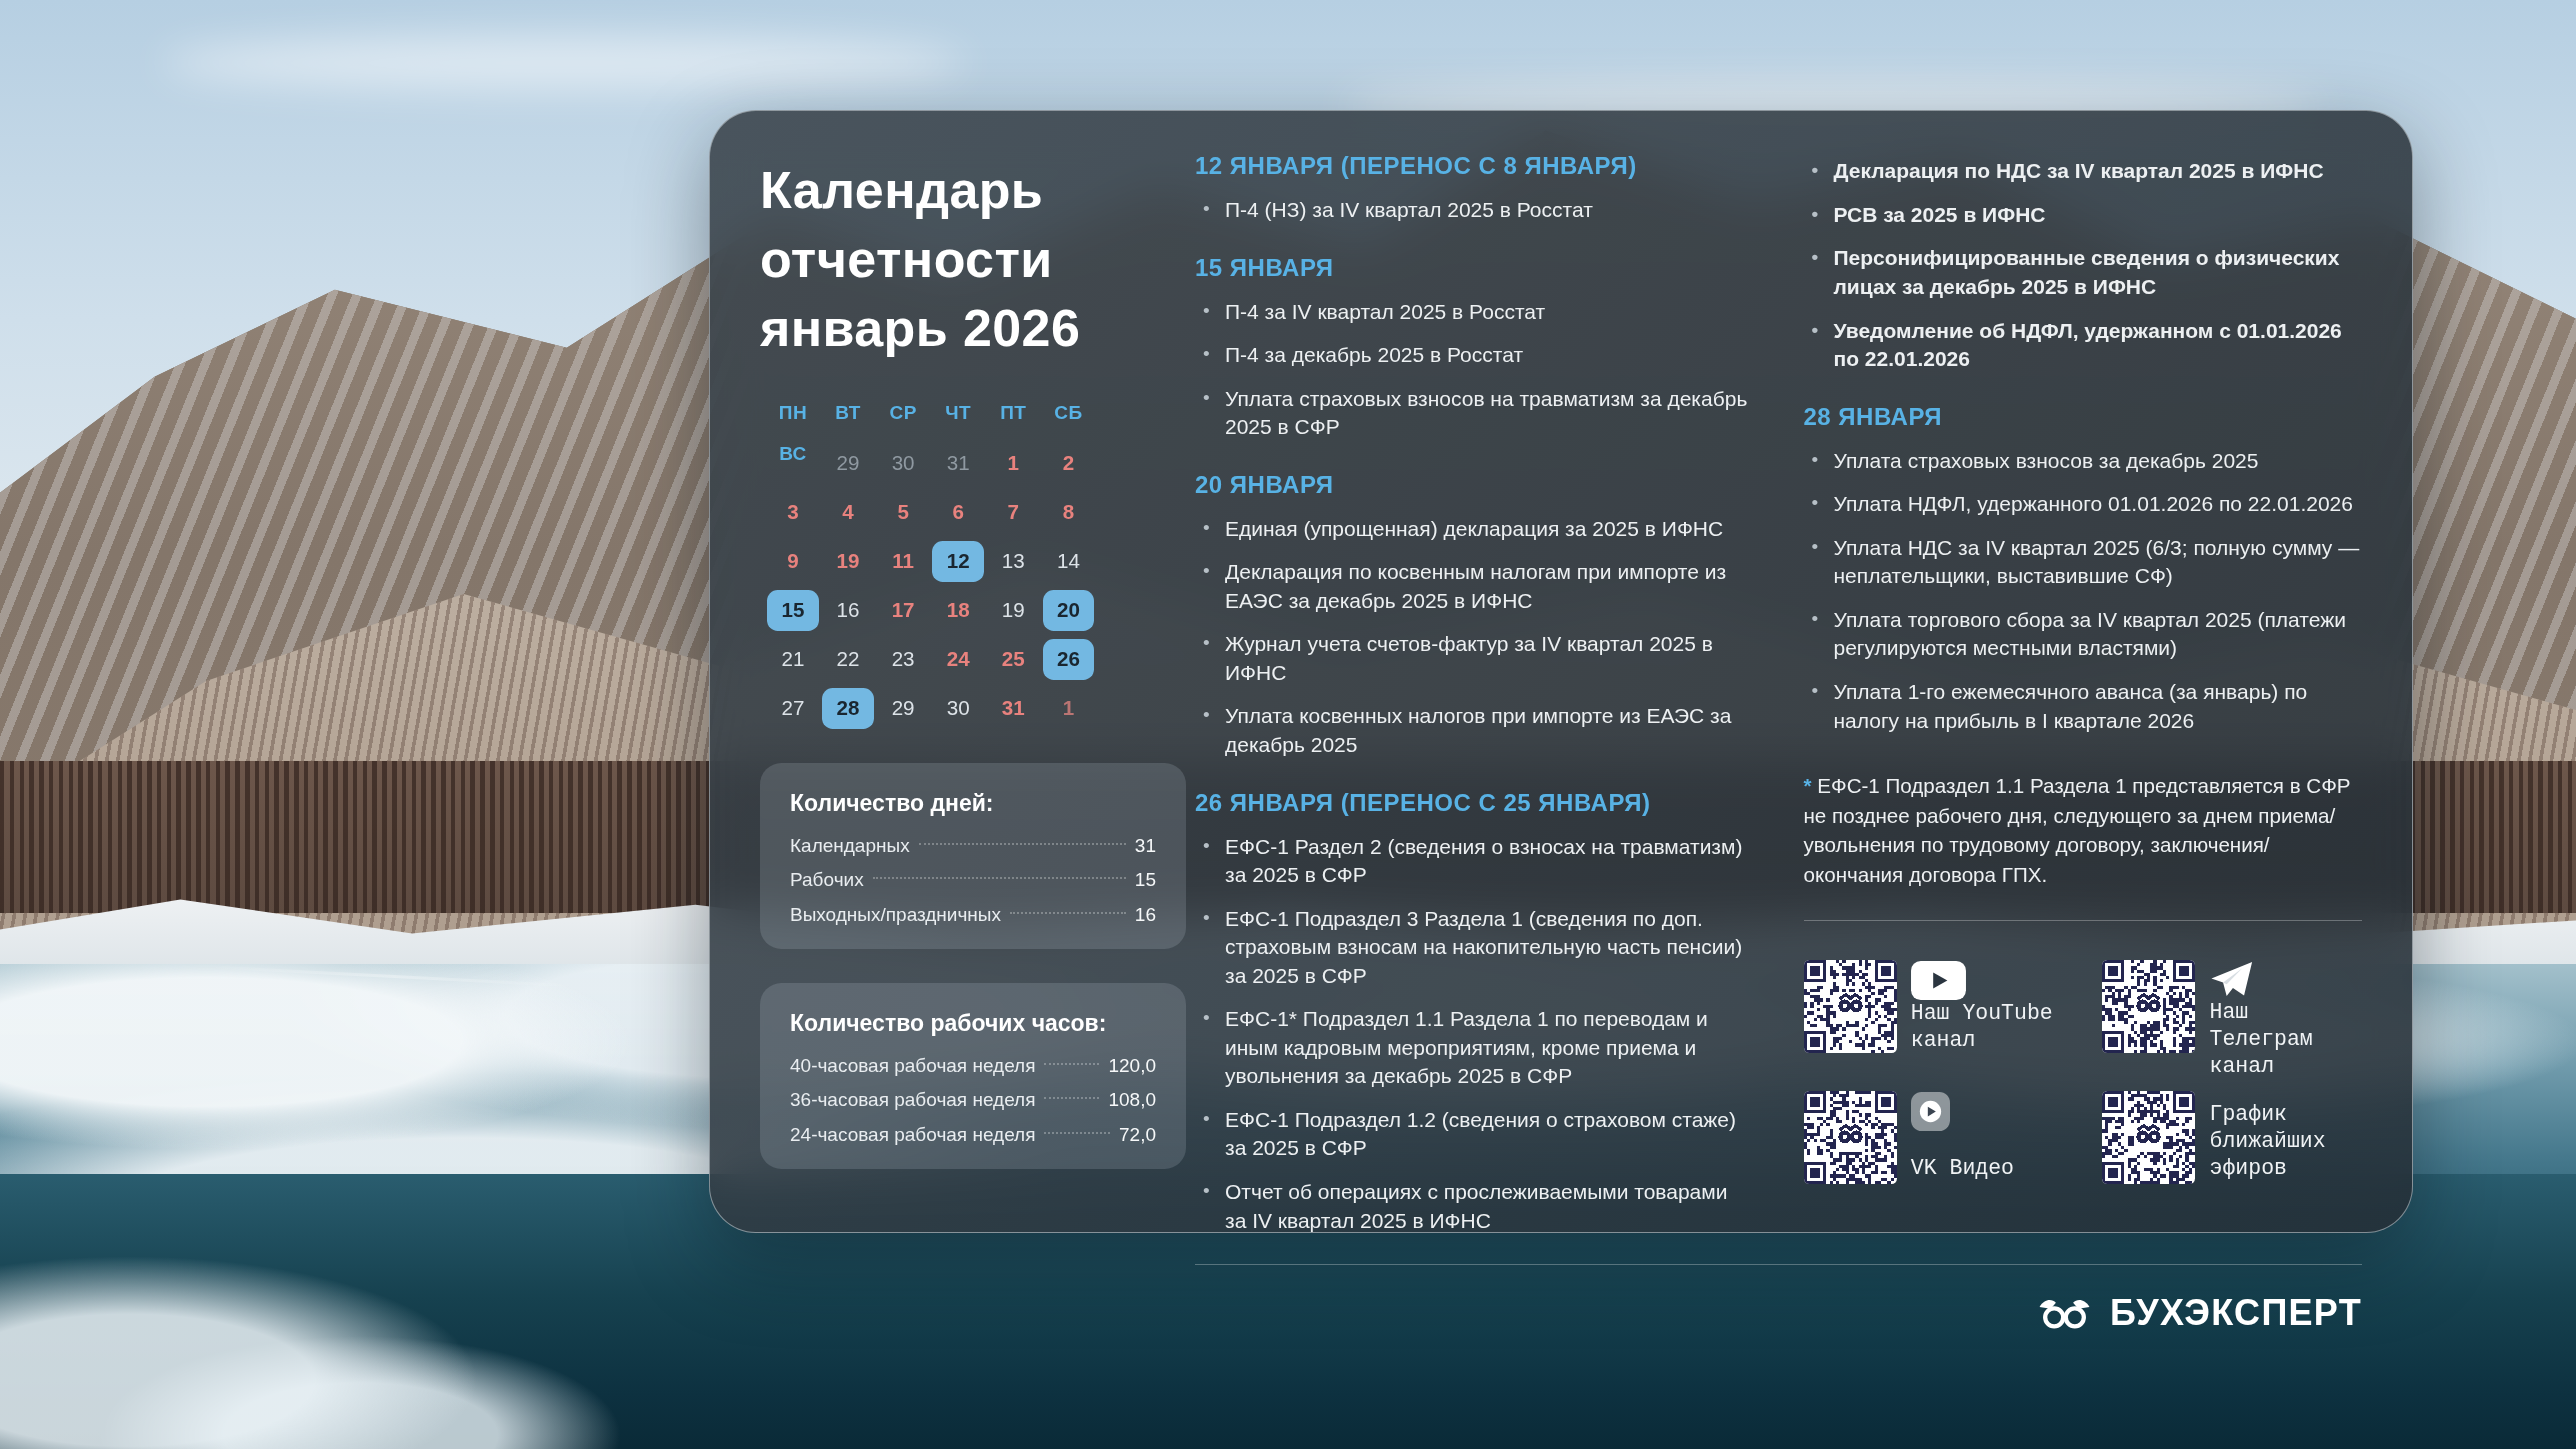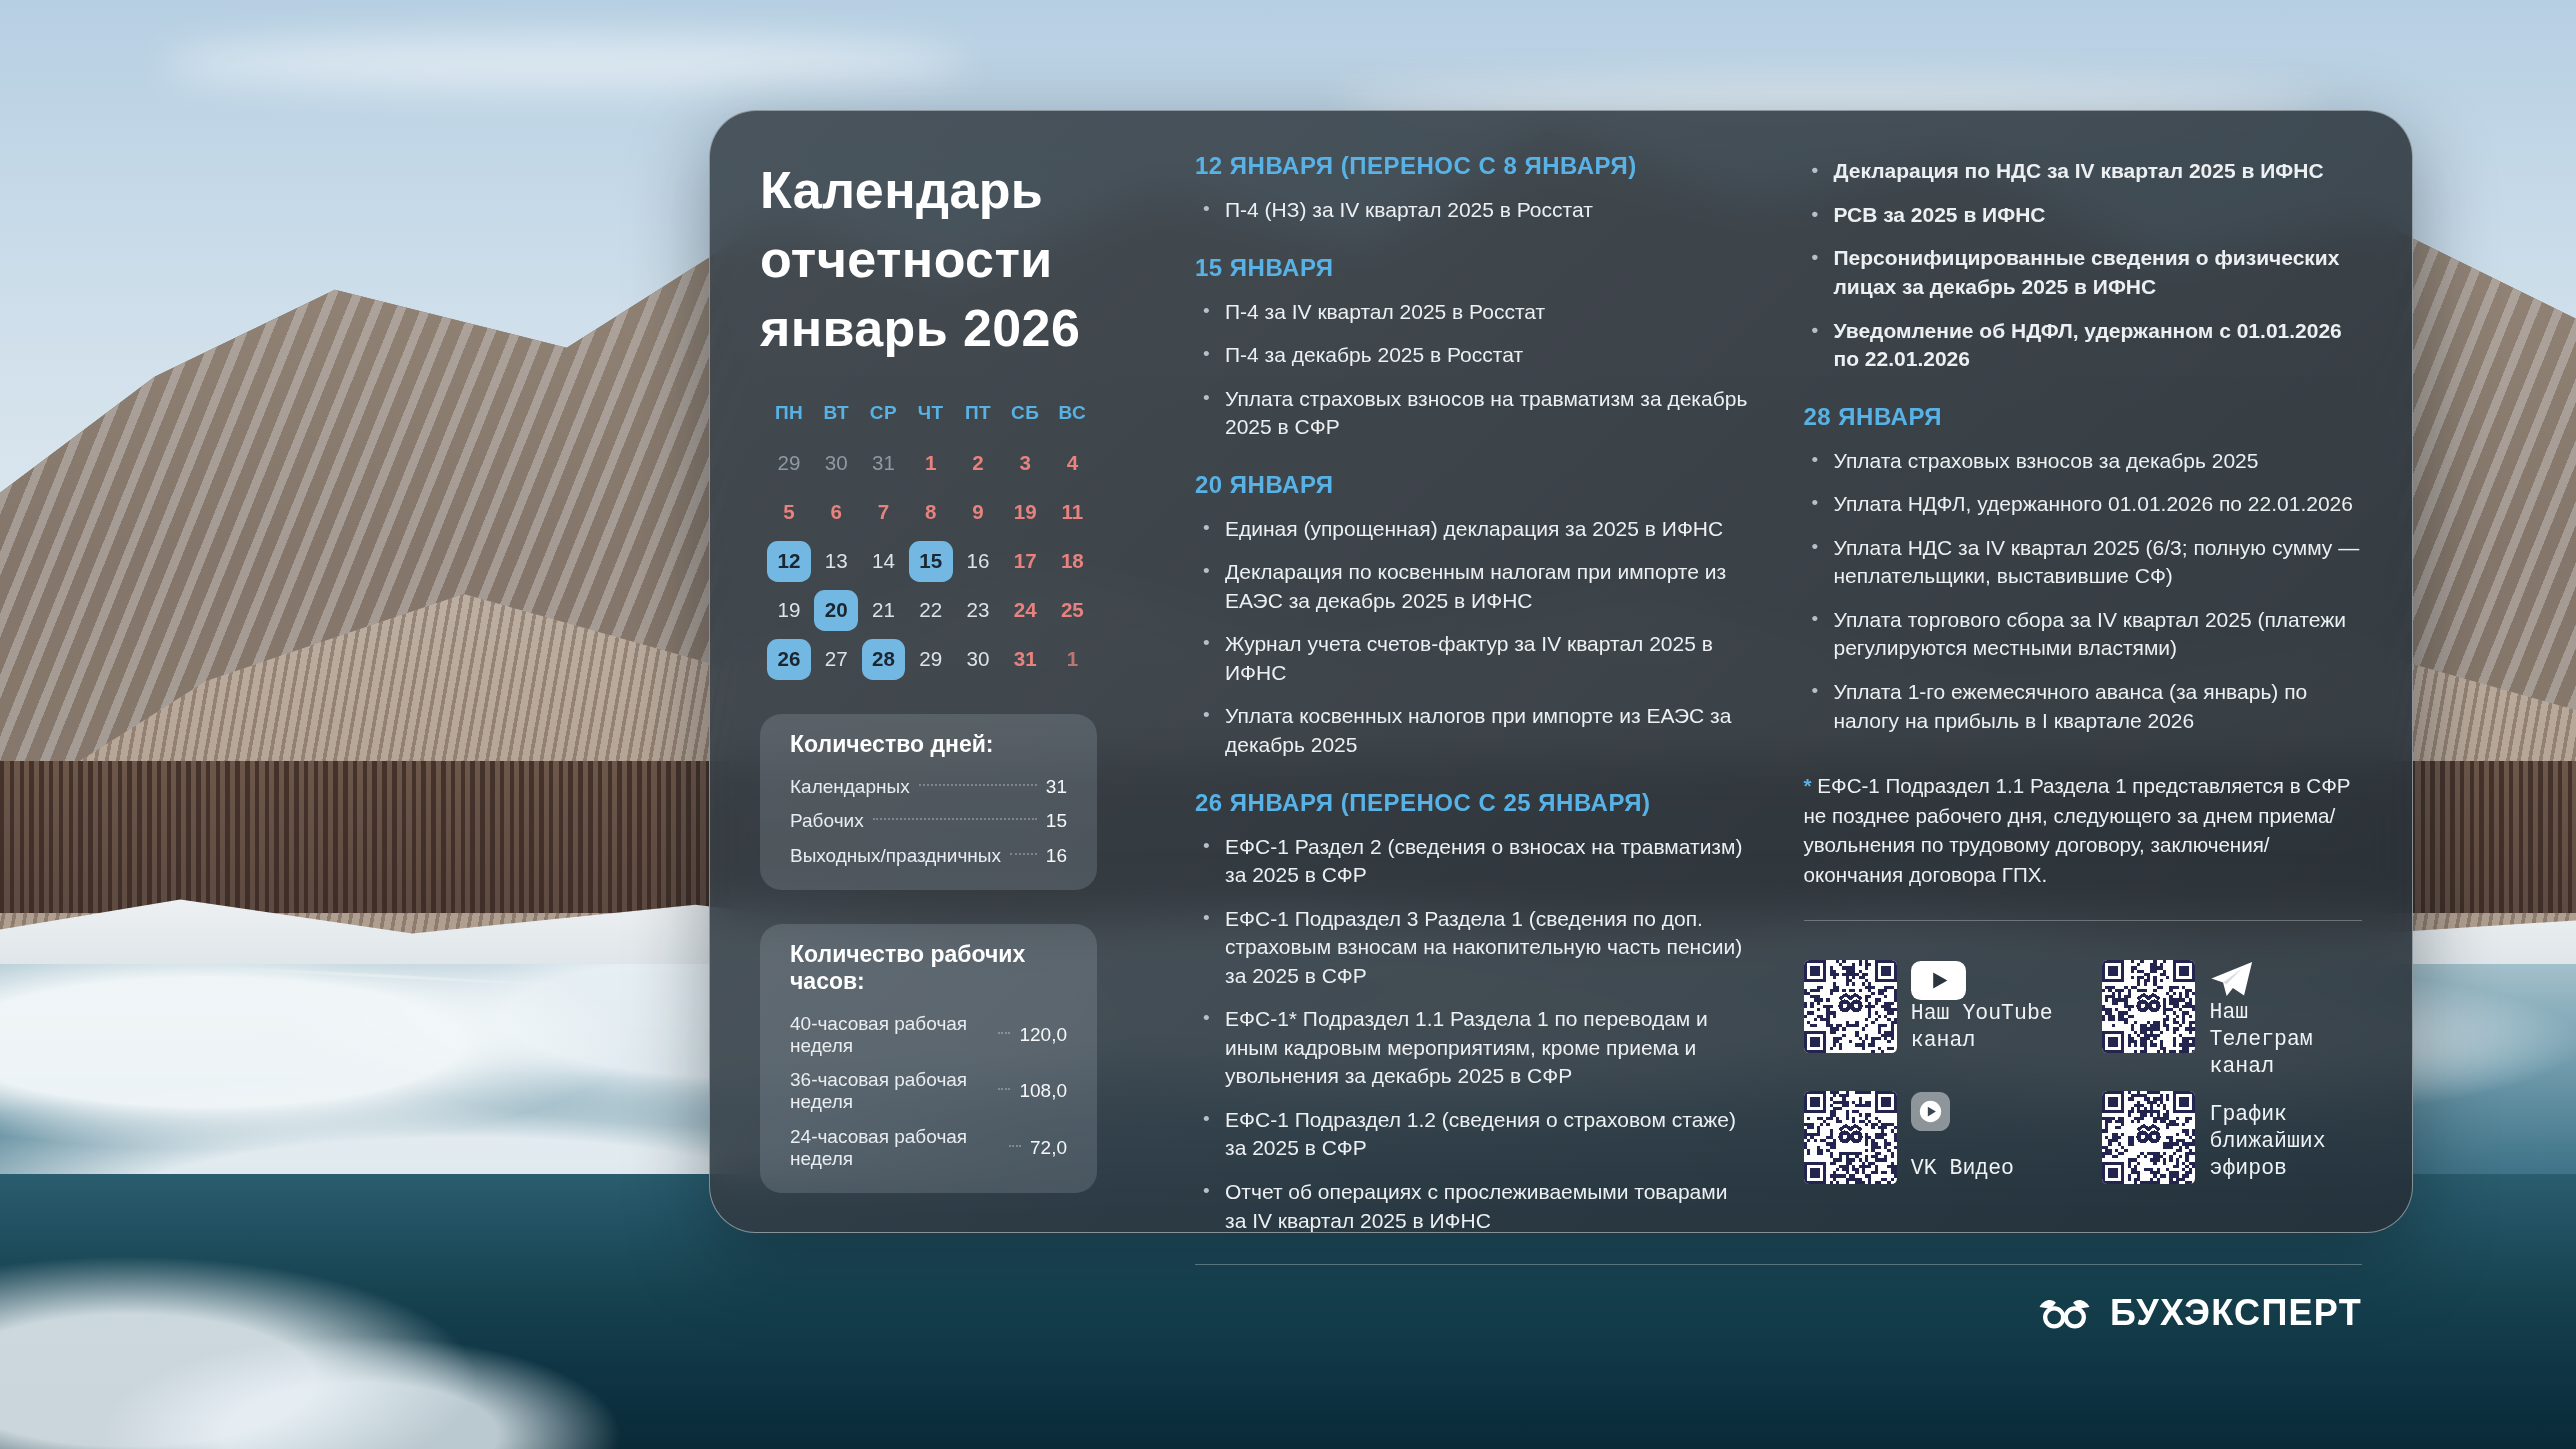--- a/index.html
+++ b/index.html
@@ -77,32 +77,32 @@
     grid-template-rows:1fr auto; column-gap:50px; height:100%; }
   .col1 { grid-row:1 / span 2; }
   .bottom-strip { grid-column:2 / span 2; grid-row:2; }
 
   
   .title { font-size:52px; font-weight:800; line-height:1.33; letter-spacing:0.4px;
     color:#ffffff; margin:3.6px 0 39px; }
   .title span { display:block; }
 
   .cal { width:327px; margin-left:7.2px; }
-  .cal-grid { display:grid; grid-template-columns:repeat(7,1fr); row-gap:8px; column-gap:3.6px; text-align:center; }
+  .cal-grid { display:grid; grid-template-columns:repeat(6,1fr); row-gap:8px; column-gap:3.6px; text-align:center; }
   .wd { font-size:19px; font-weight:700; letter-spacing:0.4px; padding-bottom:10.7px; }
   .day { height:41px; display:flex; align-items:center; justify-content:center;
     font-size:20.6px; font-weight:500; border-radius:10.7px; }
   .day.work { color:#dde3e8; }
   .day.prev { color:#8f99a1; }
   .day.holiday { color:#e8827e; font-weight:700; }
   .day.holiday_dim { color:#d07d7a; font-weight:700; opacity:.85; }
   .day.report { background:#73b8e2; color:#1a2630; font-weight:600; }
 
   .info-box { background:rgba(210,222,230,.17); border-radius:21.5px;
-    padding:17px 30px 23px; margin-top:34px; width:337px; }
+    padding:27px 30px 23px; margin-top:34px; width:426px; }
   .info-box h4 { font-size:23px; font-weight:800; margin-bottom:18px; color:#fff; }
   .info-row { display:flex; align-items:center; font-size:19px; margin-bottom:12.5px; color:#e9edf0; }
   .info-row:last-child { margin-bottom:0; }
   .leader { flex:1; border-bottom:2.7px dotted rgba(255,255,255,.28); margin:0 9px 4.5px; min-width:12.5px; }
   .info-val { font-weight:500; color:#f6f8f9; }
 
   
   .section { margin-bottom:29px; }
   .section h3 { font-size:24px; font-weight:800; letter-spacing:0.5px; margin-bottom:16px; }
   .section.no-head { margin-top:5.4px;font-weight:bold; }

